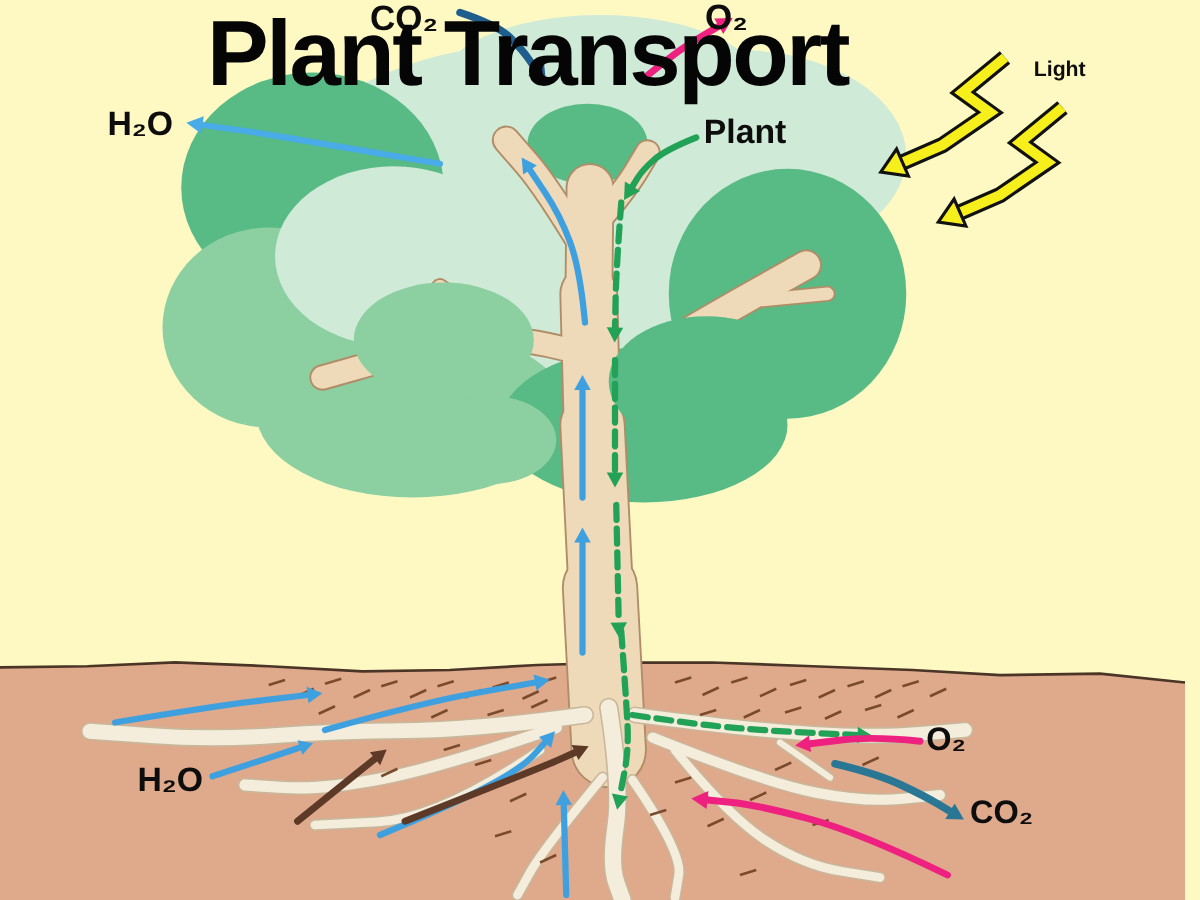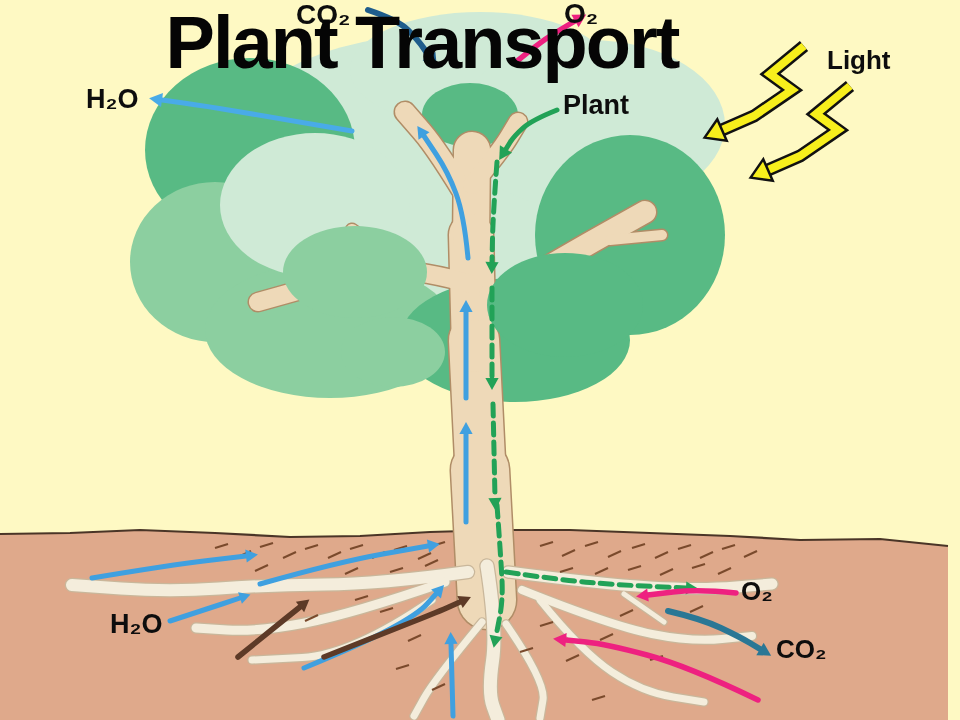--- a/index.html
+++ b/index.html
@@ -239,19 +239,19 @@
           <path d="M850,86 L816,114 L838,130 L800,156 L768,170" fill="none" stroke="#f7ef1c" stroke-width="8" stroke-linejoin="miter"></path>
           <polygon points="750.5930106368584,177.61555784637446 763.2783541352478,159.2076665948522 772.7216458647522,180.7923334051478" fill="#f7ef1c" stroke="#111111" stroke-width="2.5"></polygon>
         </g>
       </g>
   </svg>
 
   <div class="lbl" style="left:296px;top:1px;font-size:28px">CO₂</div>
   <div class="lbl" style="left:564px;top:0px;font-size:28px">O₂</div>
   <div class="lbl" style="left:86px;top:86px;font-size:27px">H₂O</div>
   <div class="lbl" style="left:563px;top:92px;font-size:27px">Plant</div>
-  <div class="lbl" style="left:827px;top:47px;font-size:26px">Light</div>
+  <div class="lbl" style="left:827px;top:47px;font-size:17px">Light</div>
   <div class="lbl" style="left:110px;top:611px;font-size:27px">H₂O</div>
   <div class="lbl" style="left:741px;top:578px;font-size:26px">O₂</div>
   <div class="lbl" style="left:776px;top:636px;font-size:26px">CO₂</div>
 
   <div class="title">Plant Transport</div>
 </div>
 
 </body></html>

